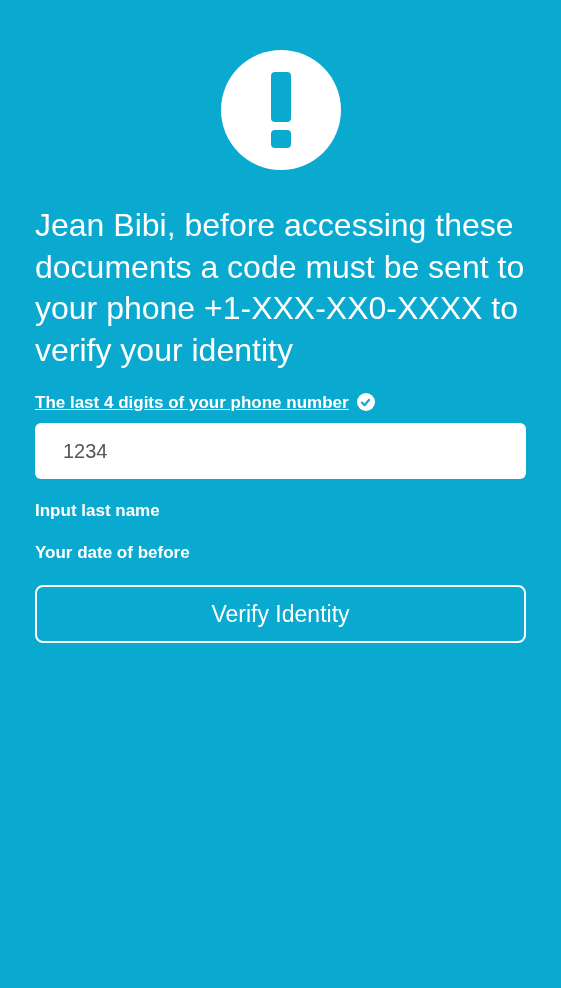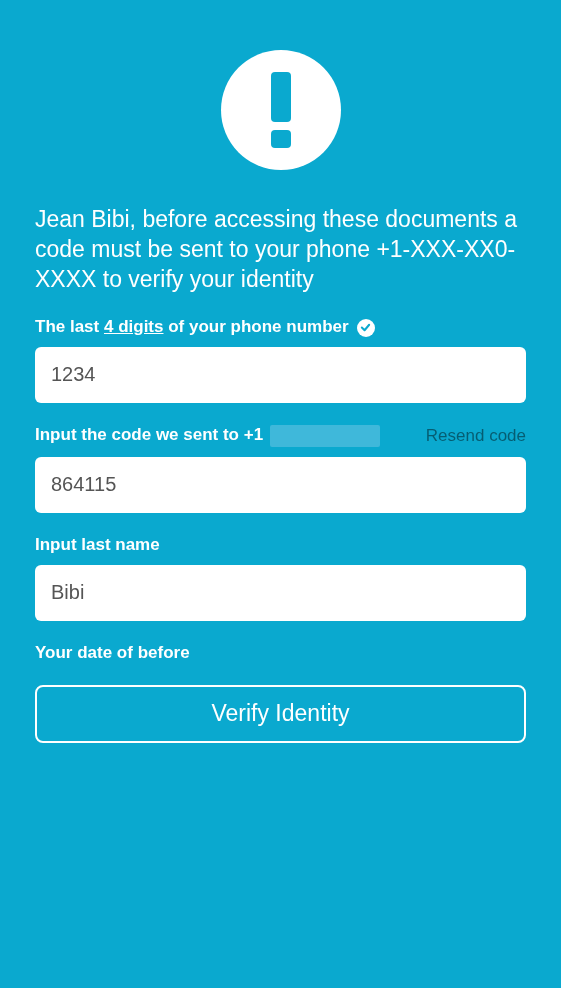--- a/index.html
+++ b/index.html
@@ -41,21 +41,21 @@
       background: #0aa9cf;
       border-radius: 4px;
     }
     .alert-dot {
       width: 20px;
       height: 18px;
       background: #0aa9cf;
       border-radius: 4px;
     }
     .heading {
-      font-size: 23px;
+      font-size: 32px;
       font-weight: 500;
       line-height: 1.3;
       margin-bottom: 22px;
       margin-top: 8px;
     }
     .form-group {
       margin-bottom: 22px;
     }
     .label-row {
       display: flex;
@@ -63,22 +63,23 @@
       justify-content: space-between;
       margin-bottom: 10px;
     }
     .label {
       font-size: 17px;
       font-weight: 600;
       color: #fff;
     }
     .label-with-icon {
       display: flex;
-      align-items: flex-end;
+      align-items: flex-start;
       gap: 8px;
+      text-decoration: underline;
     }
     .underline {
       text-decoration: underline;
     }
     .check-circle {
       width: 18px;
       height: 18px;
       background: #fff;
       border-radius: 50%;
       display: inline-flex;
@@ -103,21 +104,21 @@
       vertical-align: middle;
       border-radius: 2px;
       margin: 0 2px;
     }
     input.text-input {
       width: 100%;
       height: 56px;
       background: #fff;
       border: none;
       border-radius: 6px;
-      padding: 0 16px;
+      padding: 0 28px;
       font-size: 20px;
       color: #555;
       font-family: inherit;
       outline: none;
     }
     .verify-button {
       width: 100%;
       height: 58px;
       background: transparent;
       border: 2px solid #fff;
@@ -154,37 +155,26 @@
           <svg viewBox="0 0 12 12" fill="none">
             <path d="M2 6 L5 9 L10 3" stroke="#0aa9cf" stroke-width="2.2" stroke-linecap="round" stroke-linejoin="round"></path>
           </svg>
         </span>
       </div>
     </div>
     <input type="text" class="text-input" value="1234" style="">
   </div>
 
   
-  <div class="form-group">
-    <div class="label-row">
-      <div class="label">
-        <span>Input the code we sent to +1</span>
-        <span class="redacted"></span>
-      </div>
-      <span class="resend-link">Resend code</span>
-    </div>
-    <input type="text" class="text-input" value="864115" style="">
-  </div>
 
   
   <div class="form-group">
     <div class="label-row">
       <div class="label">Input last name</div>
     </div>
-    <input type="text" class="text-input" value="Bibi" style="">
   </div>
 
   
   <div class="form-group">
   </div>
 
   
   <div class="form-group">
     <div class="label-row">
       <div class="label">Your date of before</div>

